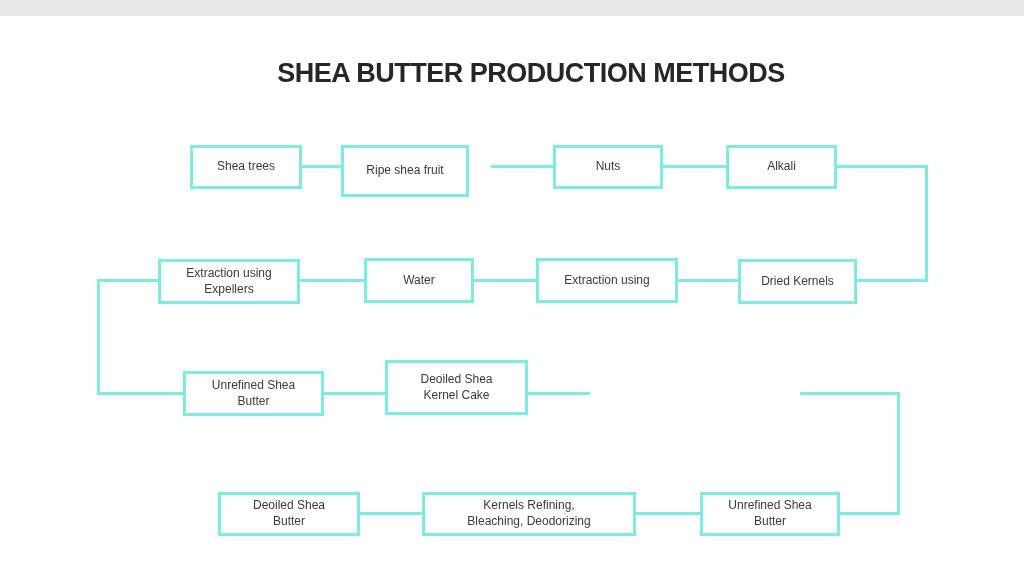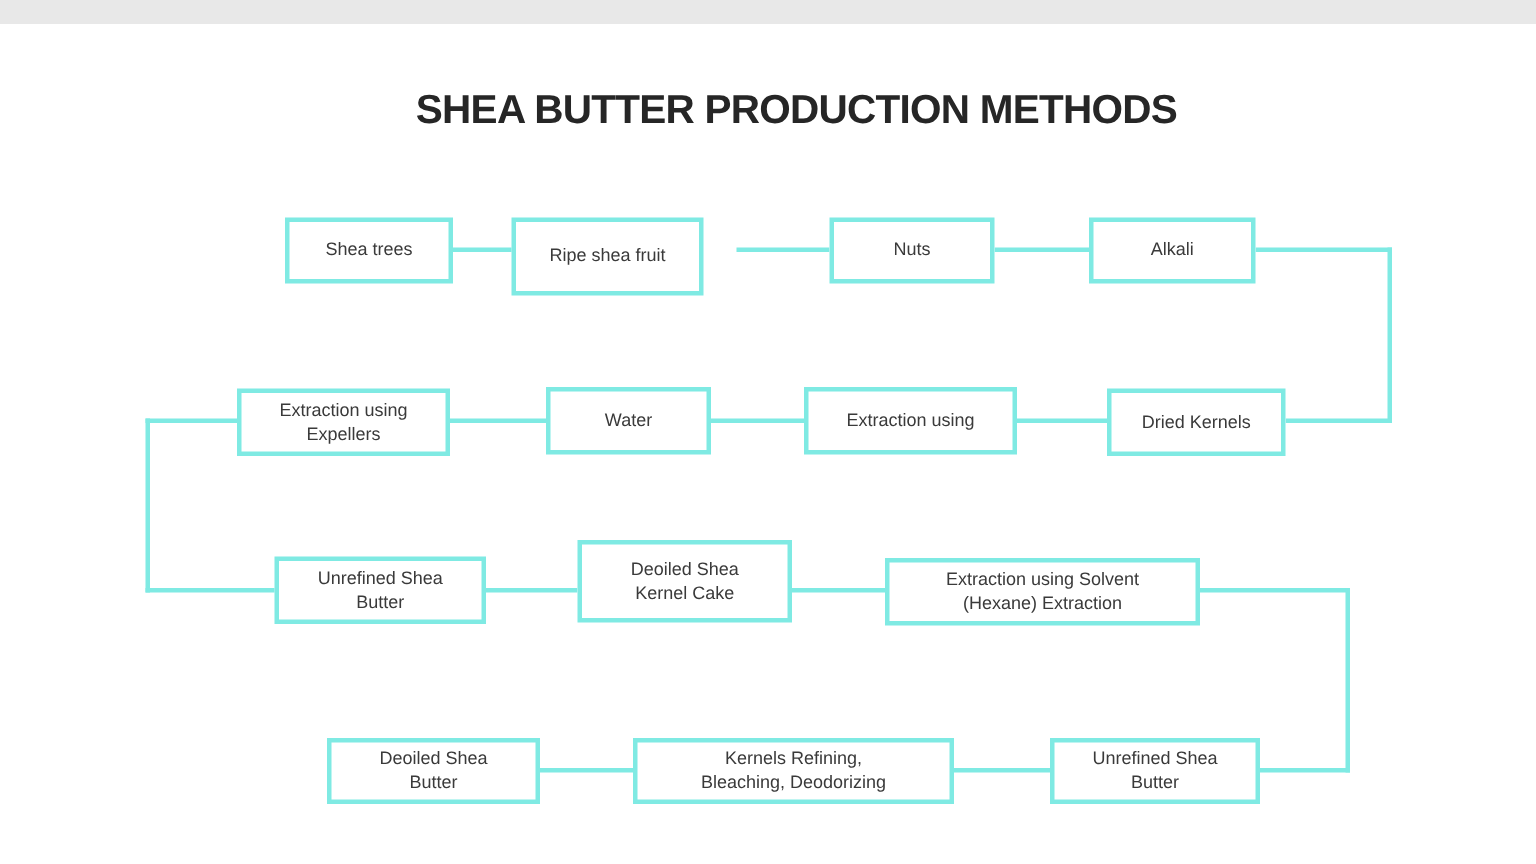--- a/index.html
+++ b/index.html
@@ -71,22 +71,20 @@
   <div class="node" style="left:158px; top:227px; width:142px; height:45px;">Extraction using
 Expellers</div>
   <div class="node" style="left:364px; top:226px; width:110px; height:45px;">Water</div>
   <div class="node" style="left:536px; top:226px; width:142px; height:45px;">Extraction using</div>
   <div class="node" style="left:738px; top:227px; width:119px; height:45px;text-align:right;">Dried Kernels</div>
 
   <div class="node" style="left:183px; top:339px; width:141px; height:45px;">Unrefined Shea
 Butter</div>
   <div class="node" style="left:385px; top:328px; width:143px; height:55px;">Deoiled Shea
 Kernel Cake</div>
-  <div class="node" style="left:590px; top:340px; width:210px; height:45px;">Extraction using Solvent
-(Hexane) Extraction</div>
 
   <div class="node" style="left:218px; top:460px; width:142px; height:44px;">Deoiled Shea
 Butter</div>
   <div class="node" style="left:422px; top:460px; width:214px; height:44px;">Kernels Refining,
 Bleaching, Deodorizing</div>
   <div class="node" style="left:700px; top:460px; width:140px; height:44px;">Unrefined Shea
 Butter</div>
 
   <div class="line h" style="left:302px; top:133px; width:61px;"></div>
   <div class="line h" style="left:491px; top:133px; width:62px;"></div>

